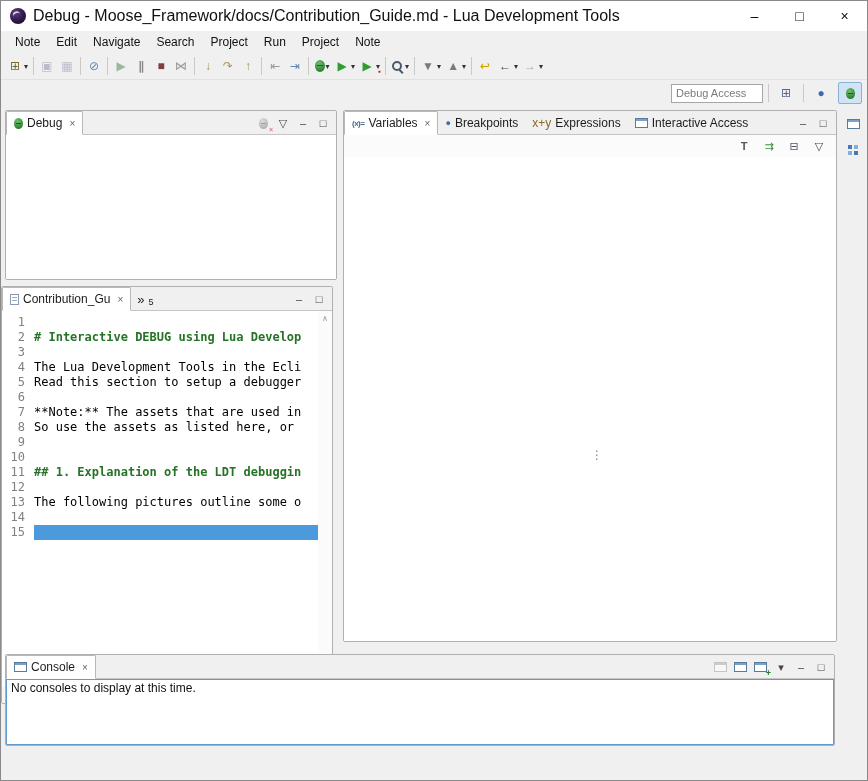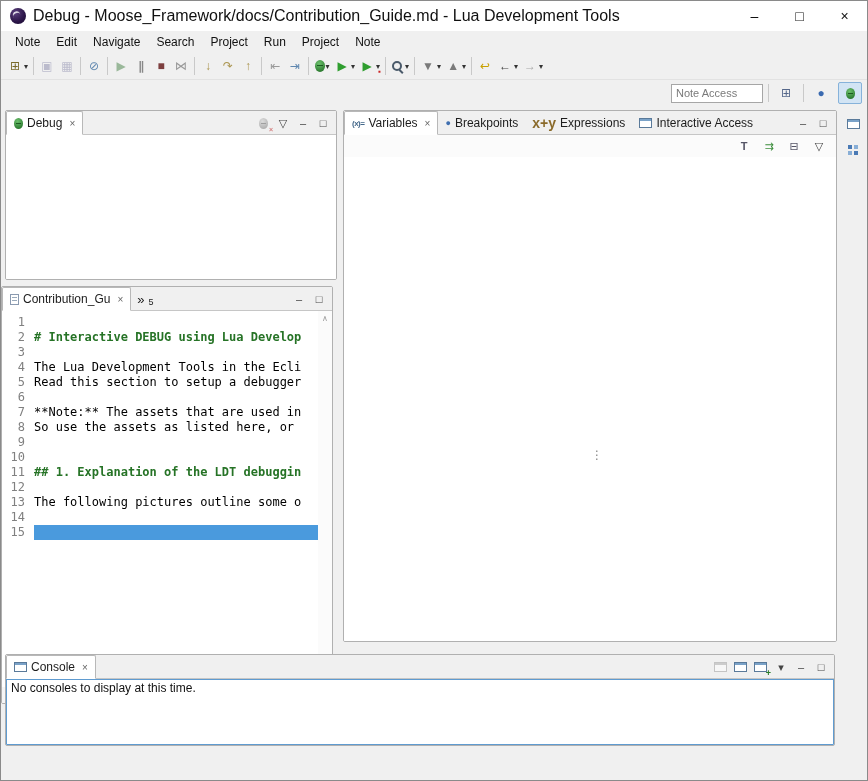--- a/index.html
+++ b/index.html
@@ -74,21 +74,21 @@
   .i-mag{position:relative;width:13px;height:13px;flex:0 0 auto}
   .i-mag::before{content:"";position:absolute;left:1px;top:1px;width:6px;height:6px;border:2px solid #4a5a6a;border-radius:50%}
   .i-mag::after{content:"";position:absolute;left:9px;top:9px;width:5px;height:2px;background:#4a5a6a;transform:rotate(45deg);transform-origin:0 0}
   .i-grid{width:10px;height:10px;flex:0 0 auto;background:
     linear-gradient(#4a7ab5,#4a7ab5) 0 0/4px 4px no-repeat,
     linear-gradient(#88aed6,#88aed6) 6px 0/4px 4px no-repeat,
     linear-gradient(#88aed6,#88aed6) 0 6px/4px 4px no-repeat,
     linear-gradient(#4a7ab5,#4a7ab5) 6px 6px/4px 4px no-repeat}
   .ic-vars{font-size:8px;font-weight:bold;color:#44688a;letter-spacing:-.5px}
   .ic-dot{font-size:9px;color:#3f6fb0}
-  .ic-expr{font-size:14px;font-weight:bold;color:#8a6a2a}
+  .ic-expr{font-size:12px;font-weight:normal;color:#8a6a2a}
 
   
   .ed-body{flex:1;display:flex;min-height:0}
   .ed-lines{flex:1;padding-top:4px;overflow:hidden;font-family:"DejaVu Sans Mono","Liberation Mono",monospace;font-size:12px;line-height:15px}
   .erow{display:flex;height:15px}
   .ln{width:32px;text-align:right;padding-right:9px;color:#808080;flex:0 0 auto}
   .code{flex:1;white-space:pre;overflow:hidden;color:#000}
   .code.heading{color:#267326;font-weight:bold}
   .code.selected{background:#4a9add}
   .ed-vscroll{width:14px;flex:0 0 auto;display:flex;flex-direction:column;align-items:center;justify-content:space-between;padding:3px 0;background:#fbfbfb}
@@ -223,21 +223,21 @@
         <span class="glyphic" style="color: rgb(68, 68, 68);">←</span>
         <span class="dd">▾</span>
       </div>
       <div class="tbtn">
         <span class="glyphic" style="color: rgb(170, 170, 170);">→</span>
         <span class="dd">▾</span>
       </div>
     </div>
 
   <div class="qa-row">
-    <div class="qa-box">Note Access</div>
+    <div class="qa-box">Debug Access</div>
     <div class="qa-sep"></div>
     <span class="persp-btn">
       <span class="glyphic" style="color:#55678a">⊞</span>
     </span>
     <div class="qa-sep"></div>
     <span class="persp-btn">
       <span class="glyphic" style="color:#3a6ab0">●</span>
     </span>
     <span class="persp-btn active">
       <span class="i-bug sm"></span>

